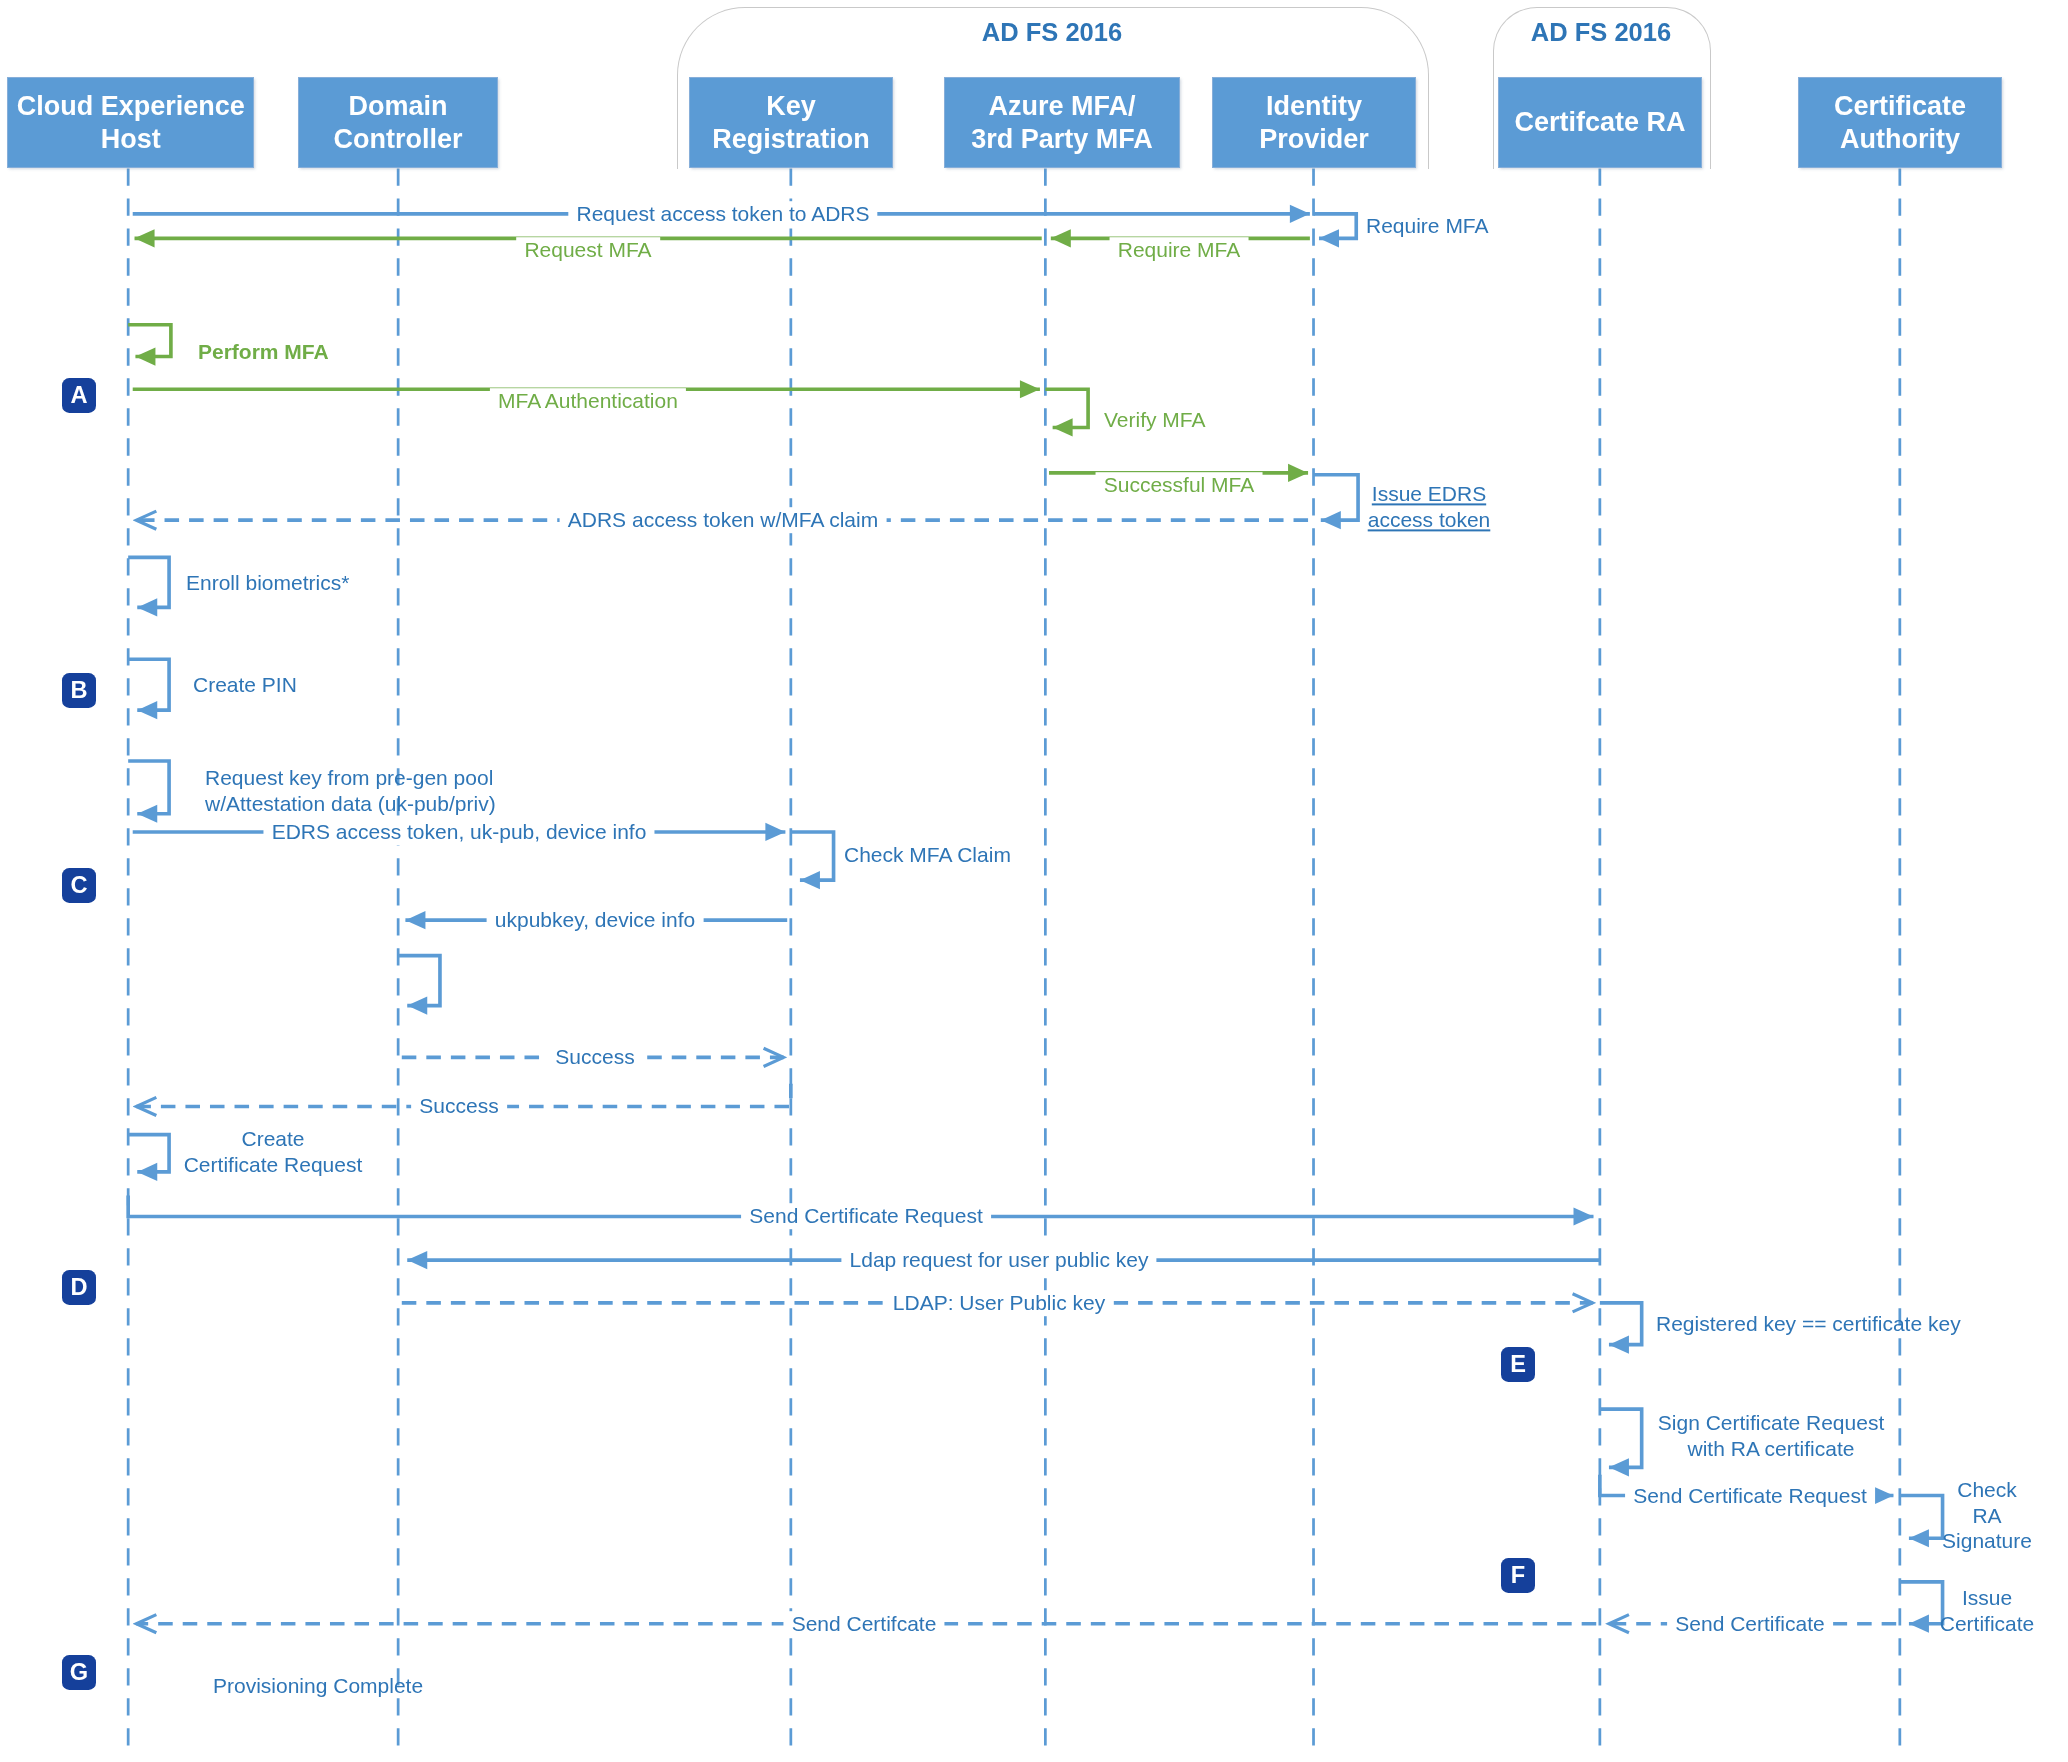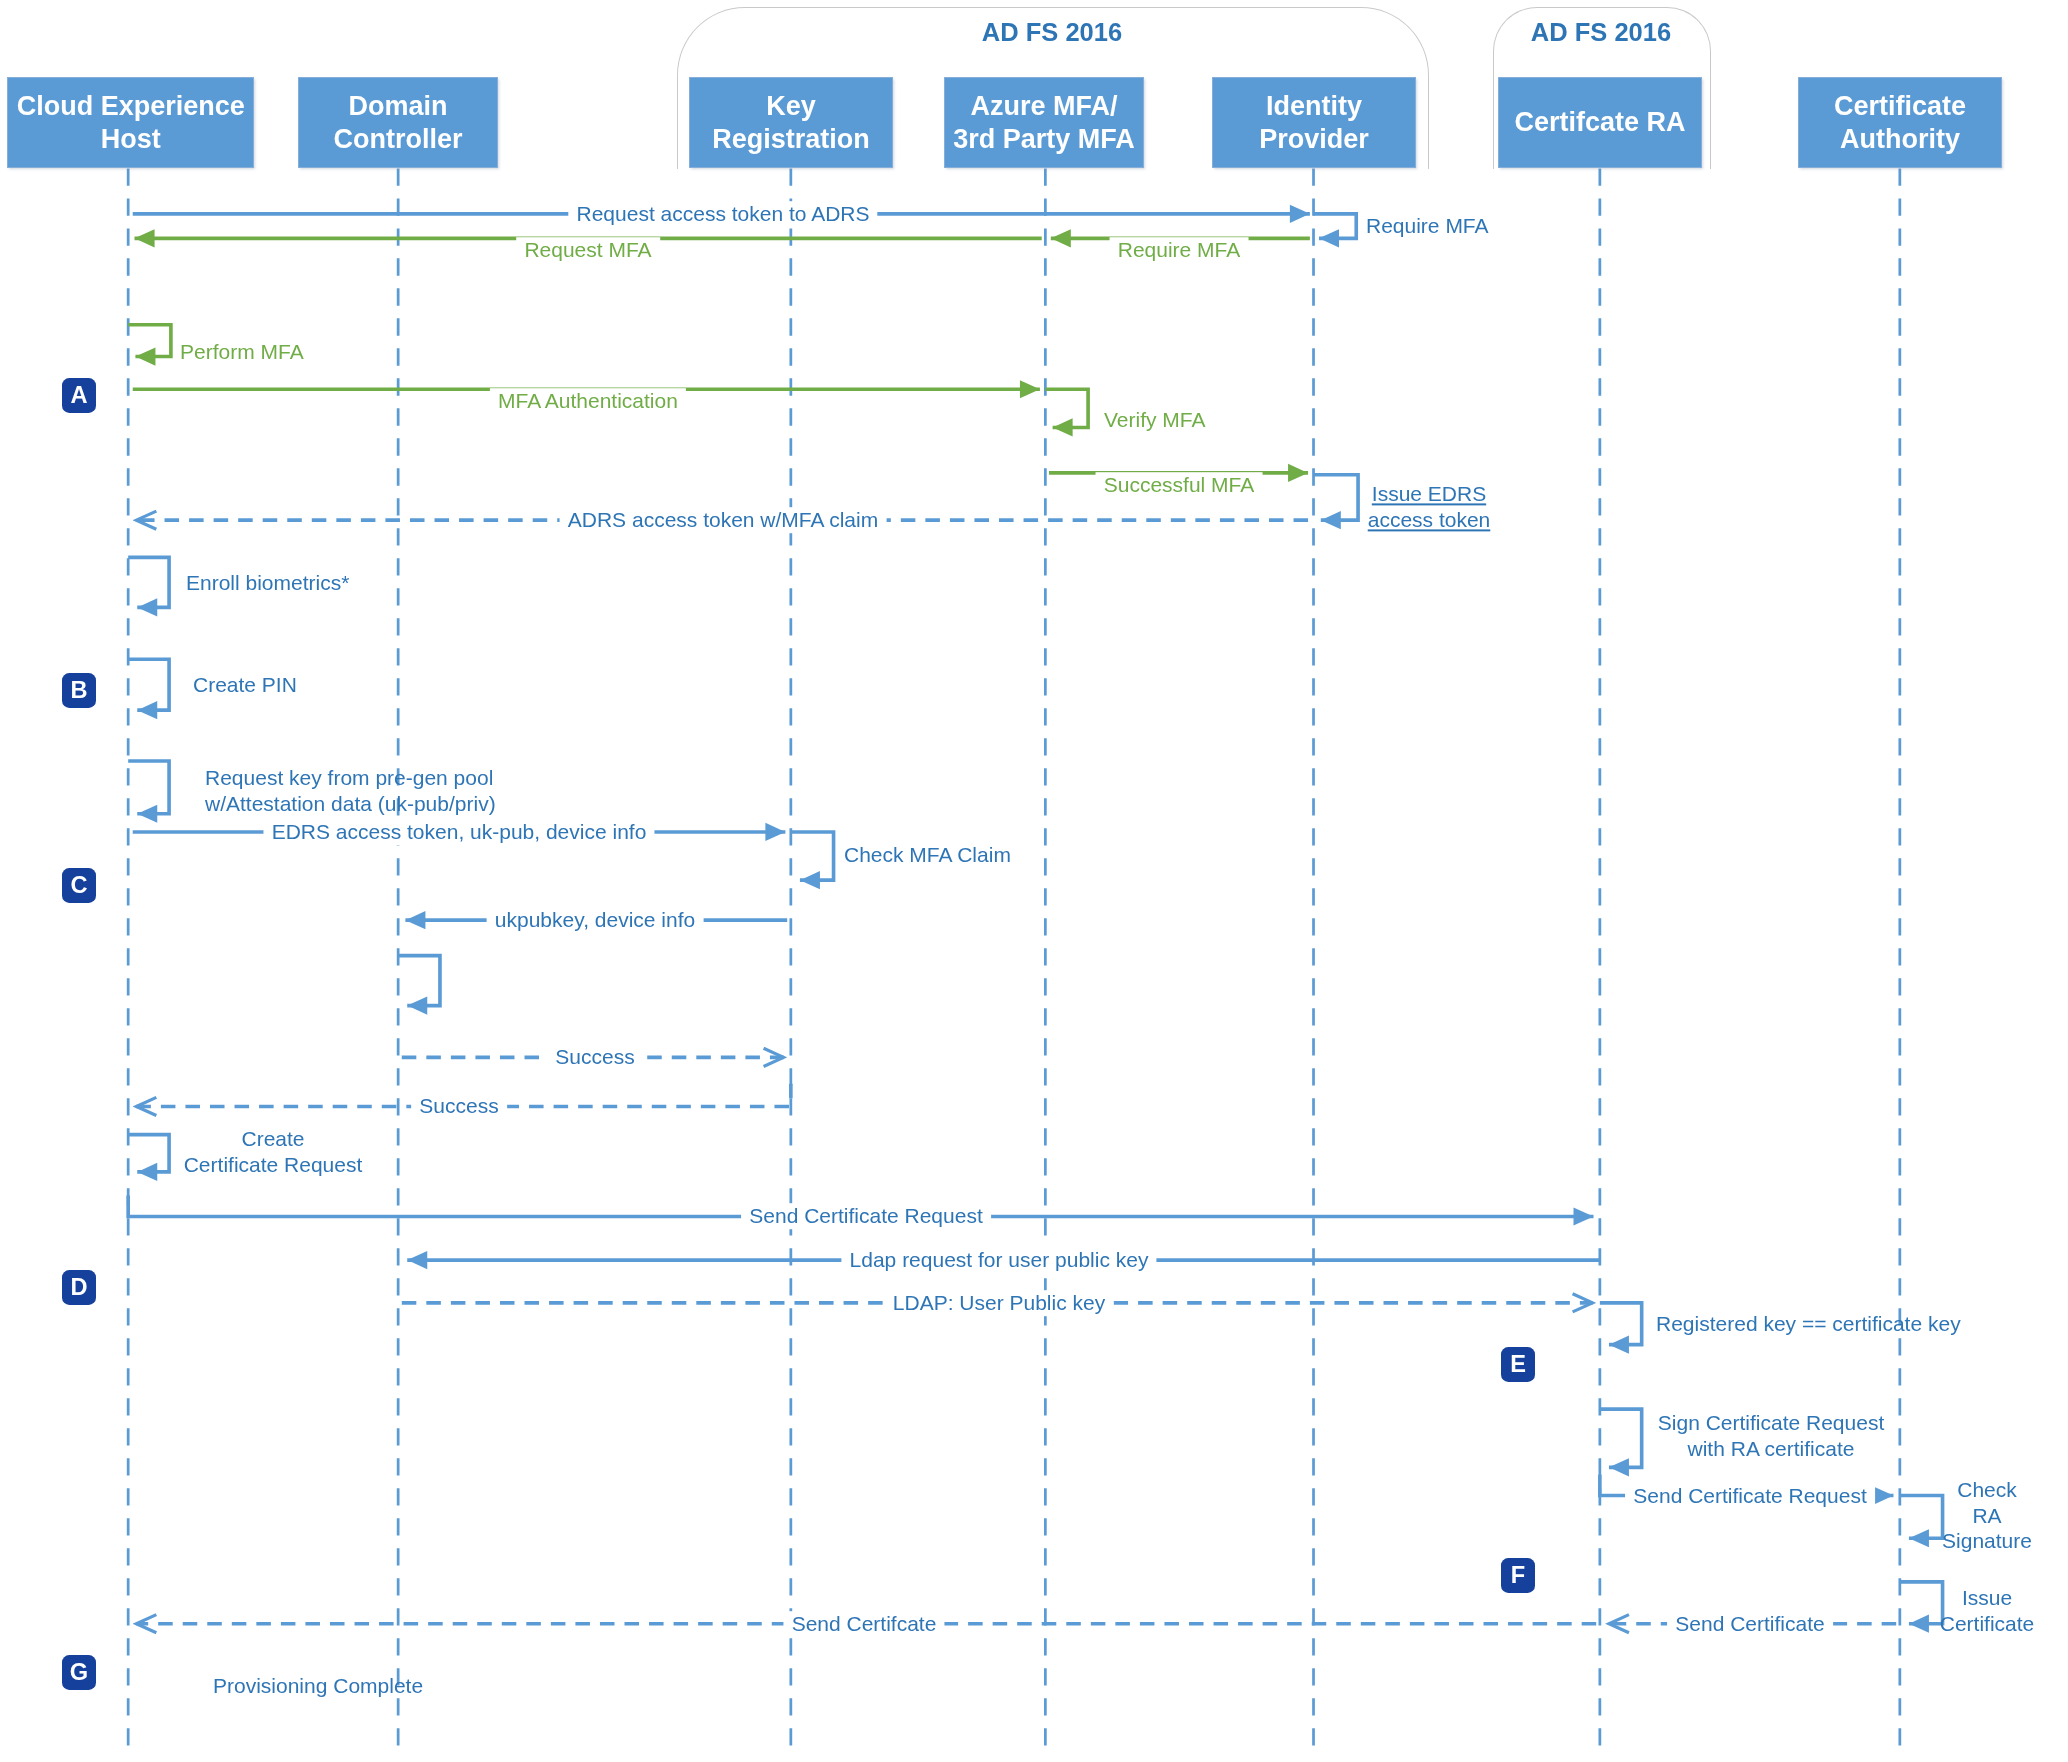--- a/index.html
+++ b/index.html
@@ -47,21 +47,21 @@
   <div class="bracket-label" style="left:1052px;">AD FS 2016</div>
   <div class="bracket" style="left:1493px;width:216px;border-radius:44px 44px 0 0;"></div>
   <div class="bracket-label" style="left:1601px;">AD FS 2016</div>
 
   <div class="actor" style="left:7.3px;width:247px;">Cloud Experience
 Host</div>
   <div class="actor" style="left:298px;width:200px;">Domain
 Controller</div>
   <div class="actor" style="left:689px;width:204px;">Key
 Registration</div>
-  <div class="actor" style="left:944px;width:200px;">Azure MFA/
+  <div class="actor" style="left:944px;width:236px;">Azure MFA/
 3rd Party MFA</div>
   <div class="actor" style="left:1212px;width:204px;">Identity
 Provider</div>
   <div class="actor" style="left:1498px;width:204px;">Certifcate RA</div>
   <div class="actor" style="left:1798px;width:204px;">Certificate
 Authority</div>
 
   <svg class="wires" width="2068" height="1763" viewBox="0 0 2275 1939">
     <defs>
       <marker id="tri-b" markerUnits="userSpaceOnUse" markerWidth="28" markerHeight="24" refX="24" refY="12" orient="auto">
@@ -120,21 +120,21 @@
   <div class="marker" style="left:62px;top:868px;">C</div>
   <div class="marker" style="left:62px;top:1270px;">D</div>
   <div class="marker" style="left:1501px;top:1347px;">E</div>
   <div class="marker" style="left:1501px;top:1558px;">F</div>
   <div class="marker" style="left:62px;top:1655px;">G</div>
 
   <div class="lbl bg center" style="left:723px;top:214px;">Request access token to ADRS</div>
   <div class="lbl left" style="left:1366px;top:226px;">Require MFA</div>
   <div class="lbl bg center green" style="left:588px;top:238px;">Request MFA</div>
   <div class="lbl bg center green" style="left:1179px;top:238px;">Require MFA</div>
-  <div class="lbl left green" style="left:180px;top:340px;">Perform MFA</div>
+  <div class="lbl left green" style="left:198px;top:340px;font-weight:bold;">Perform MFA</div>
   <div class="lbl bg center green" style="left:588px;top:389px;">MFA Authentication</div>
   <div class="lbl left green" style="left:1104px;top:408px;">Verify MFA</div>
   <div class="lbl bg center green" style="left:1179px;top:473px;">Successful MFA</div>
   <div class="lbl center" style="left:1429px;top:507px;text-decoration:underline;">Issue EDRS
 access token</div>
   <div class="lbl bg center" style="left:723px;top:520px;">ADRS access token w/MFA claim</div>
   <div class="lbl left" style="left:186px;top:583px;">Enroll biometrics*</div>
   <div class="lbl left" style="left:193px;top:685px;">Create PIN</div>
   <div class="lbl left" style="left:205px;top:791px;">Request key from pre-gen pool
 w/Attestation data (uk-pub/priv)</div>

